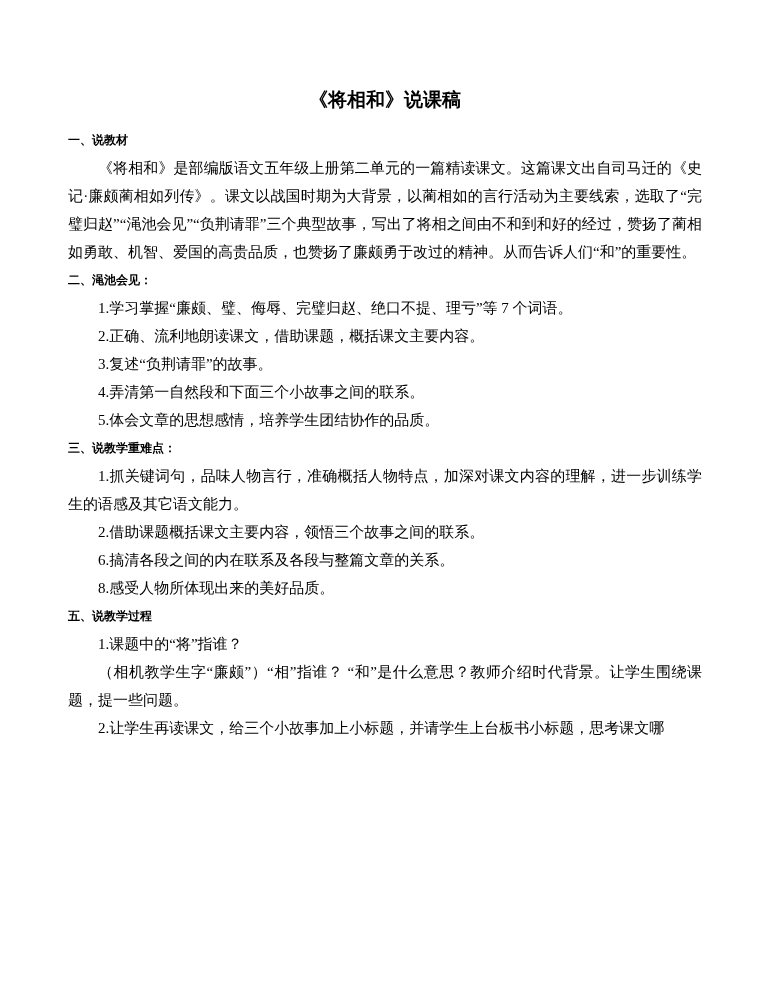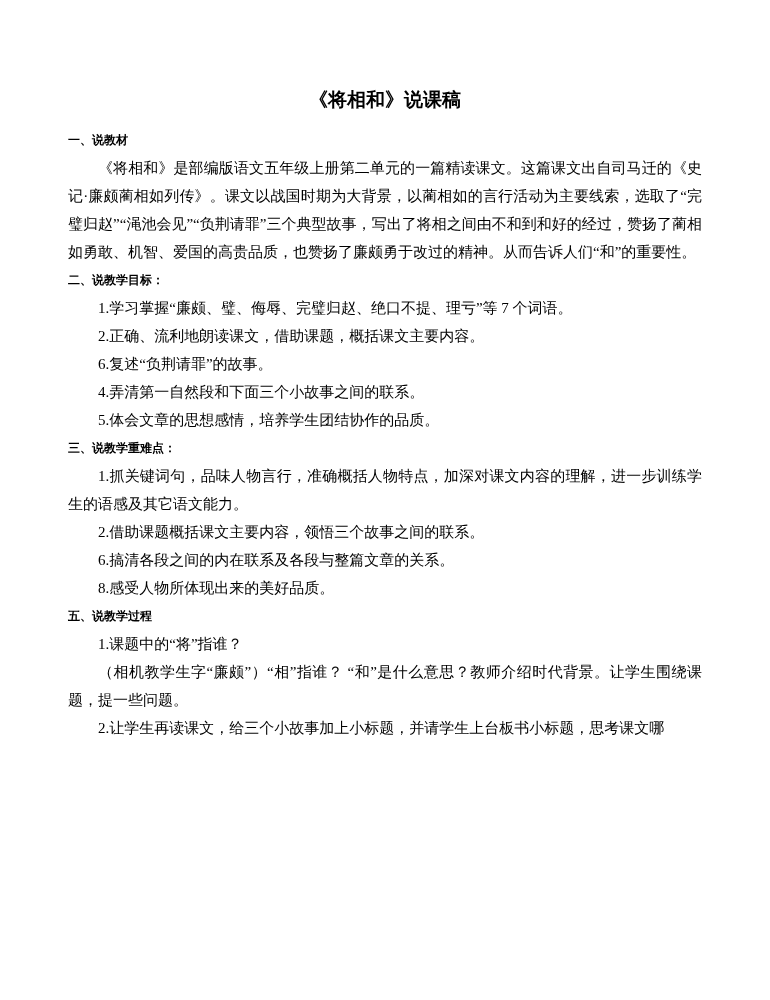--- a/index.html
+++ b/index.html
@@ -45,24 +45,24 @@
 <div class="page">
 
   <h1 class="doc-title">《将相和》说课稿</h1>
 
   <section>
     <h2 class="sec-heading">一、说教材</h2>
     <p class="para">《将相和》是部编版语文五年级上册第二单元的一篇精读课文。这篇课文出自司马迁的《史记·廉颇蔺相如列传》。课文以战国时期为大背景，以蔺相如的言行活动为主要线索，选取了“完璧归赵”“渑池会见”“负荆请罪”三个典型故事，写出了将相之间由不和到和好的经过，赞扬了蔺相如勇敢、机智、爱国的高贵品质，也赞扬了廉颇勇于改过的精神。从而告诉人们“和”的重要性。</p>
   </section>
 
   <section>
-    <h2 class="sec-heading">二、说教学目标：</h2>
+    <h2 class="sec-heading">二、渑池会见：</h2>
     <p class="para">1.学习掌握“廉颇、璧、侮辱、完璧归赵、绝口不提、理亏”等 7 个词语。</p>
     <p class="para">2.正确、流利地朗读课文，借助课题，概括课文主要内容。</p>
-    <p class="para">6.复述“负荆请罪”的故事。</p>
+    <p class="para">3.复述“负荆请罪”的故事。</p>
     <p class="para">4.弄清第一自然段和下面三个小故事之间的联系。</p>
     <p class="para">5.体会文章的思想感情，培养学生团结协作的品质。</p>
   </section>
 
   <section>
     <h2 class="sec-heading">三、说教学重难点：</h2>
     <p class="para">1.抓关键词句，品味人物言行，准确概括人物特点，加深对课文内容的理解，进一步训练学生的语感及其它语文能力。</p>
     <p class="para">2.借助课题概括课文主要内容，领悟三个故事之间的联系。</p>
     <p class="para">6.搞清各段之间的内在联系及各段与整篇文章的关系。</p>
     <p class="para">8.感受人物所体现出来的美好品质。</p>

